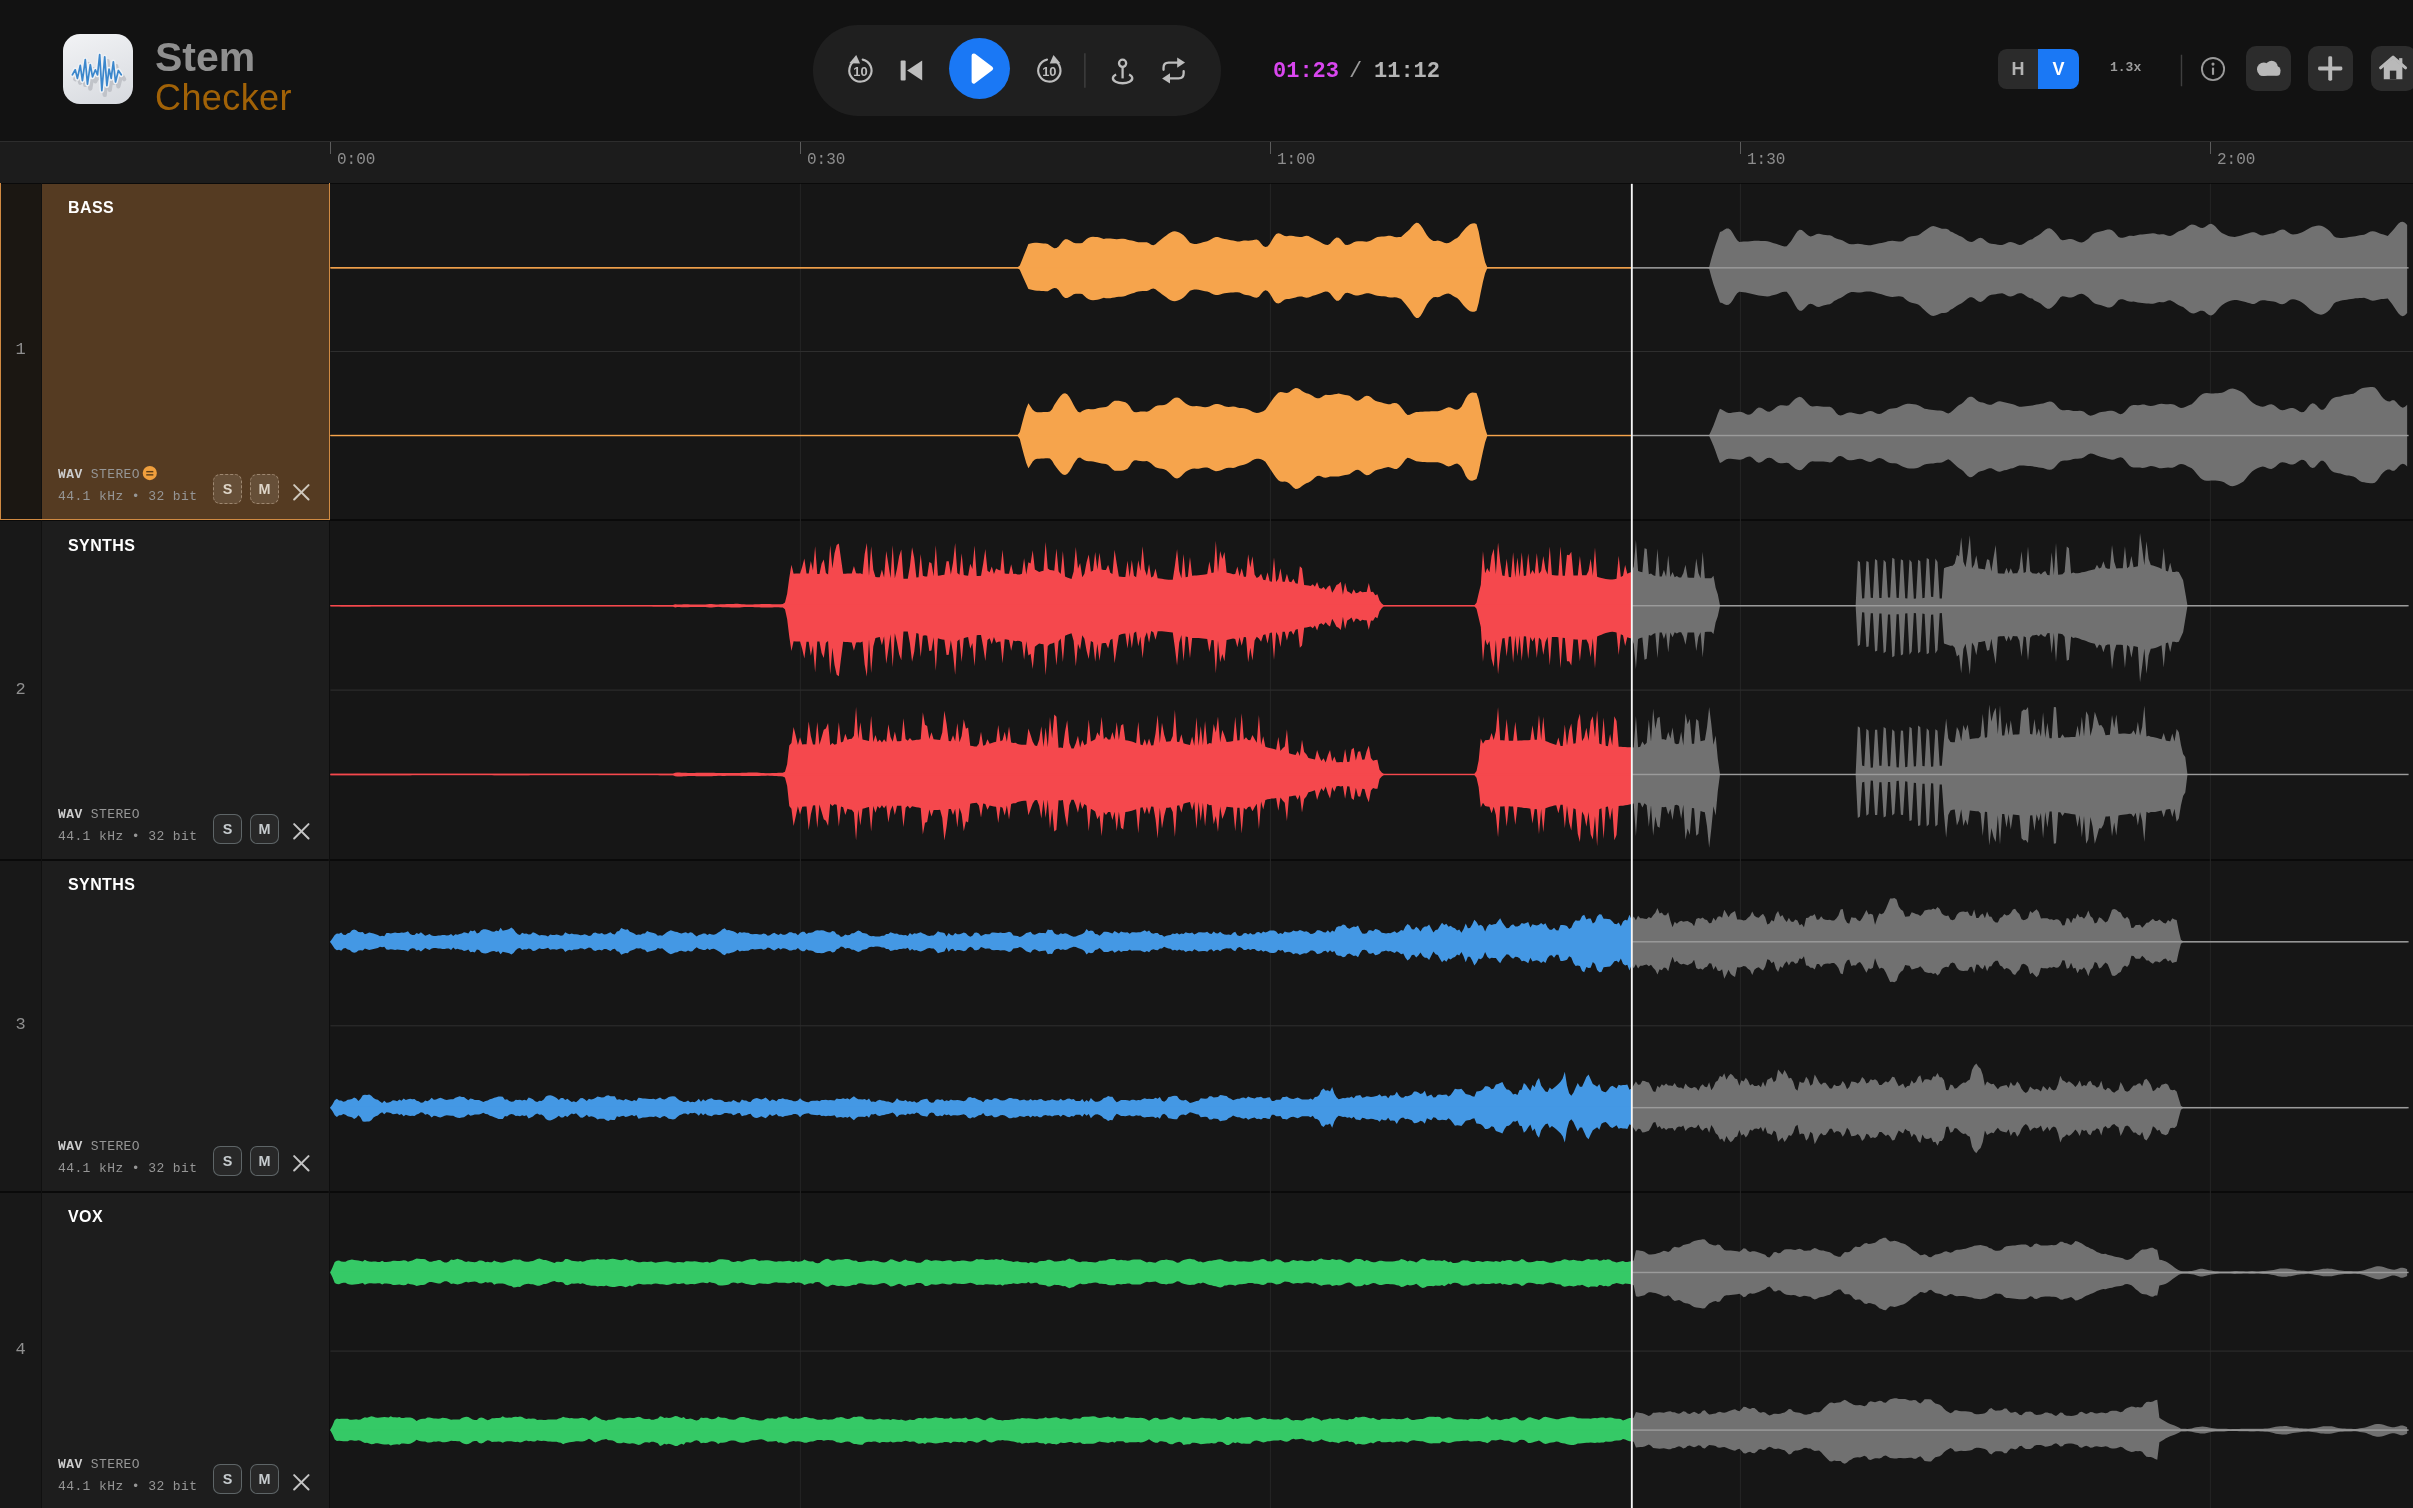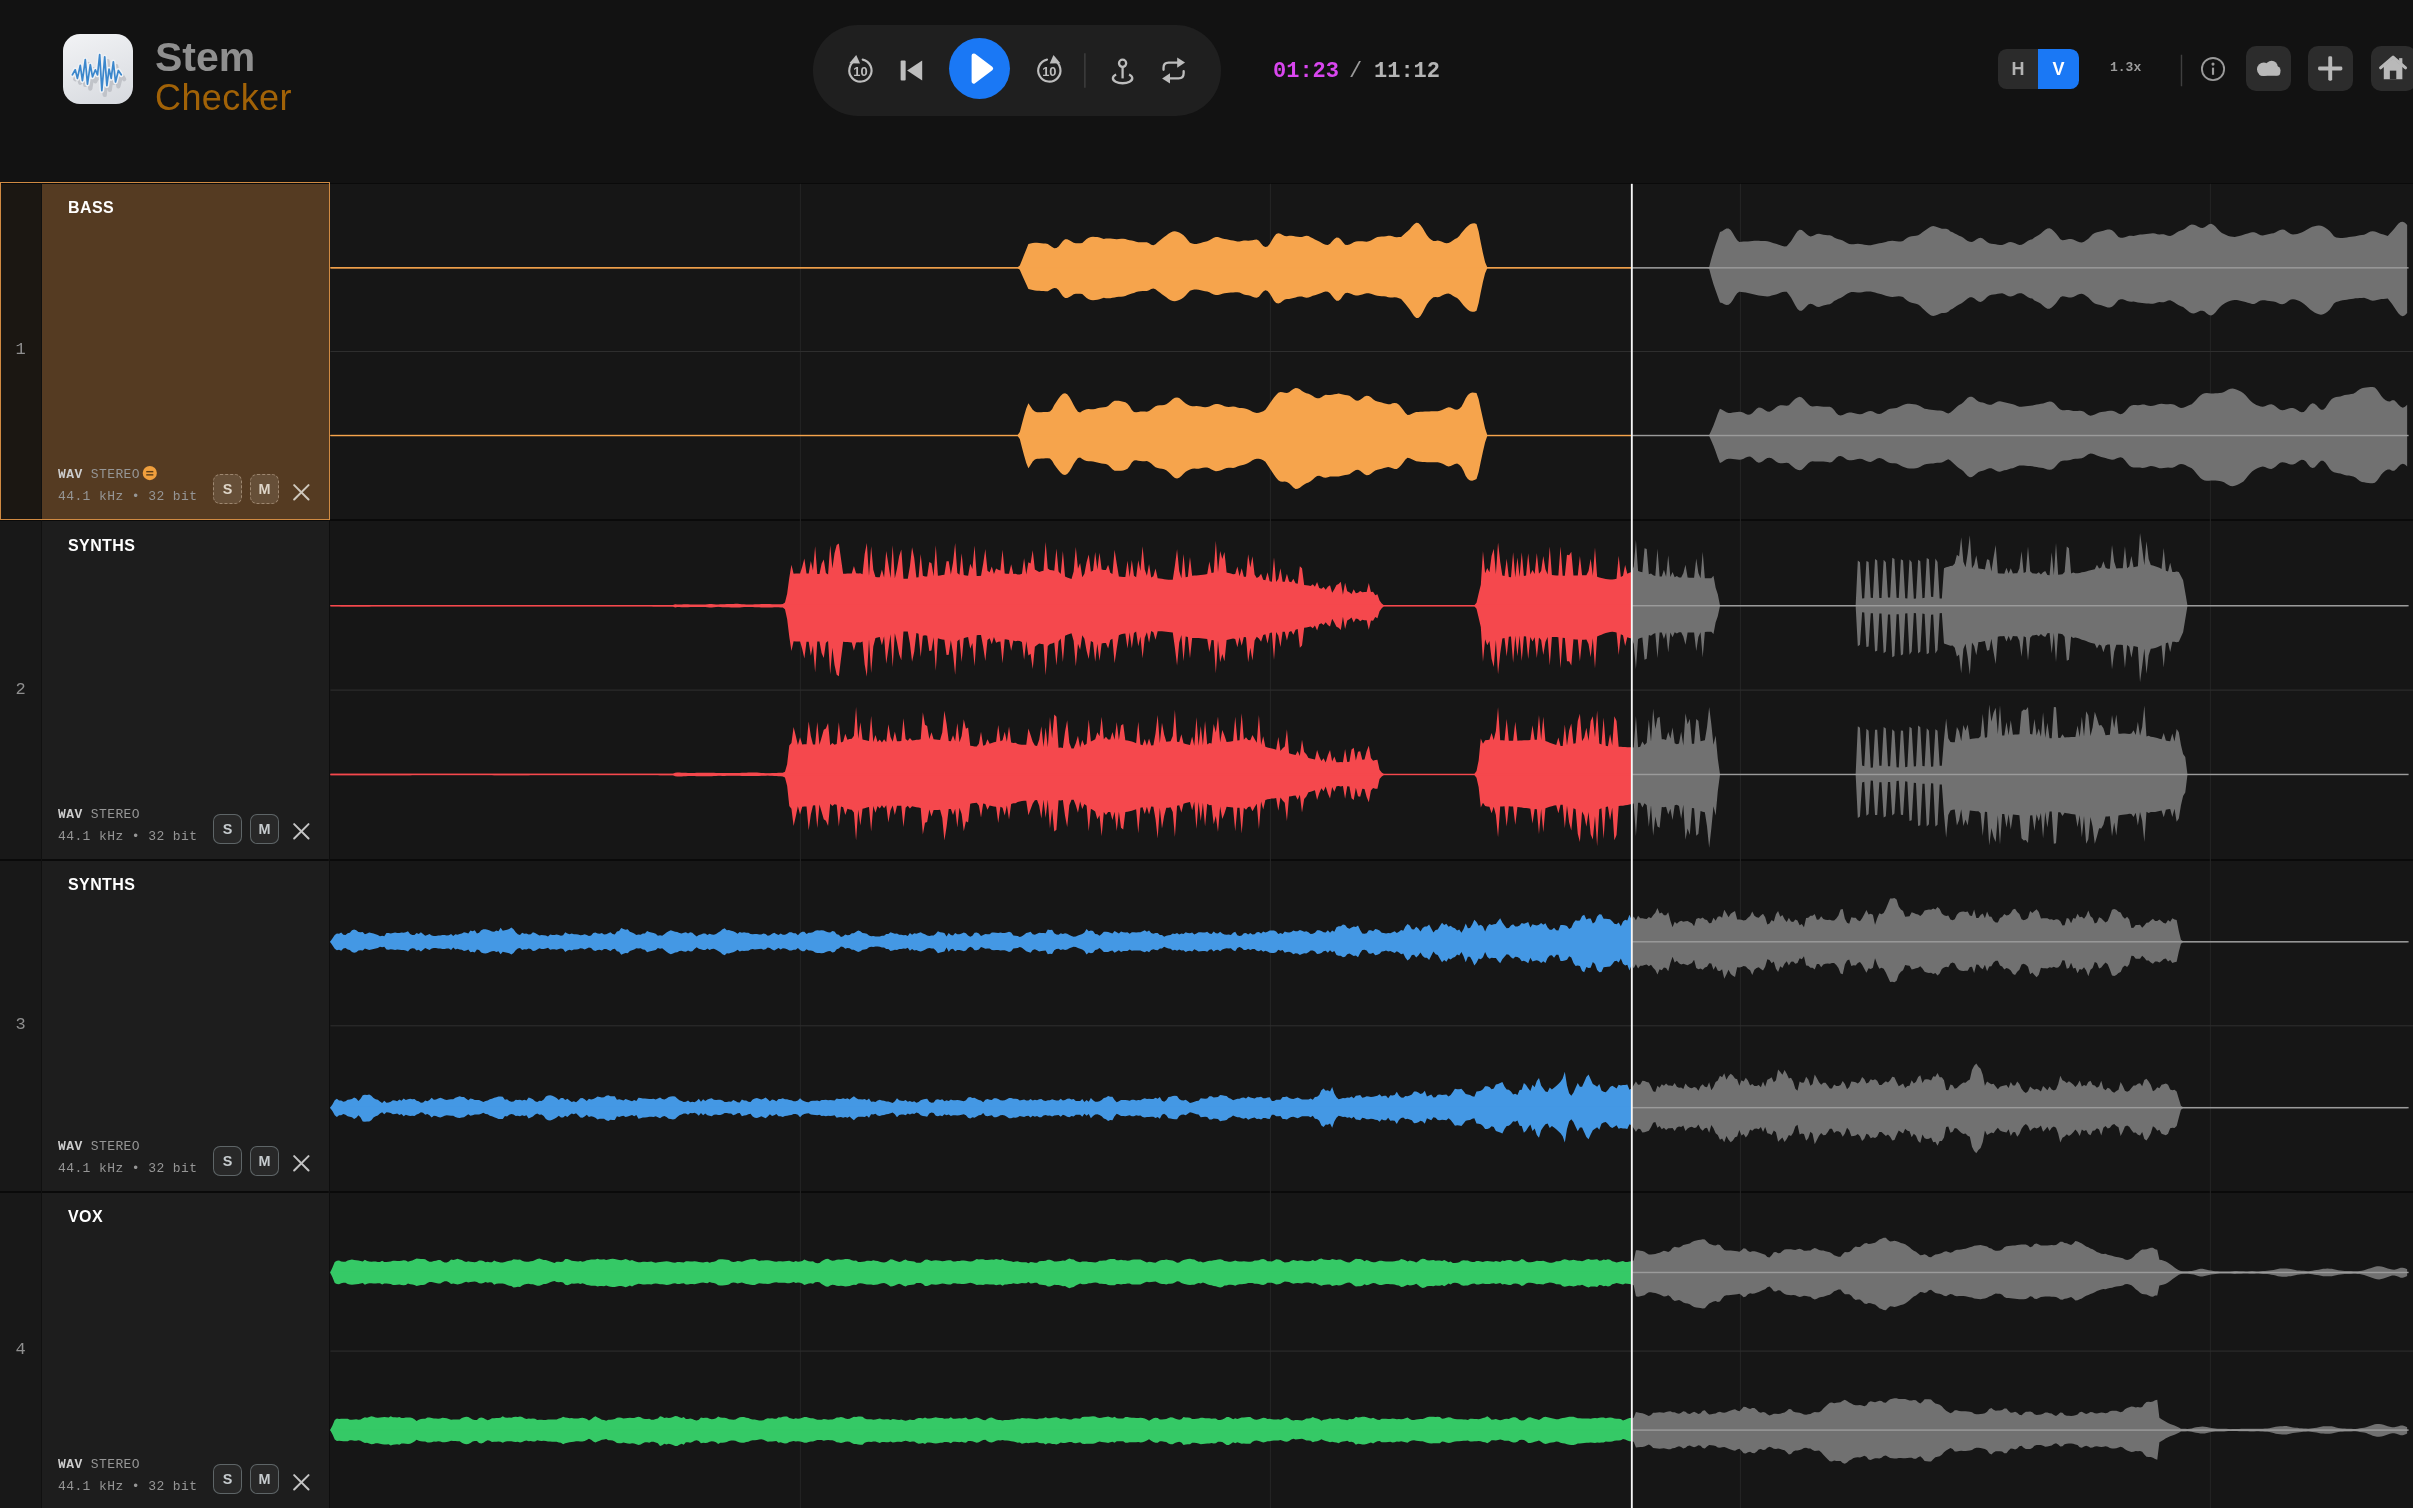--- a/index.html
+++ b/index.html
@@ -154,20 +154,32 @@
     <div class="panel" style="top:1193px;height:316px;background:#1d1d1d;"></div>
     <div class="tname" style="top:1208px;">VOX</div>
     <div class="meta1" style="top:1457px;"><b>WAV</b> STEREO</div>
     <div class="meta2" style="top:1479px;">44.1 kHz • 32 bit</div>
     <div class="smbtn" style="left:213px;top:1464px;">S</div>
     <div class="smbtn" style="left:250px;top:1464px;">M</div>
     <svg class="abs" style="left:292px;top:1473px;" width="18.7" height="18.7" viewBox="0 0 26 26">
       <line x1="3" y1="3" x2="23" y2="23" stroke="#c4c4c4" stroke-width="2.8" stroke-linecap="round"></line>
       <line x1="3" y1="23" x2="23" y2="3" stroke="#c4c4c4" stroke-width="2.8" stroke-linecap="round"></line>
     </svg>
+    <div id="ruler">
+      <div class="tick" style="left:330px;"></div>
+      <div class="tlabel" style="left:337px;">0:00</div>
+      <div class="tick" style="left:800px;"></div>
+      <div class="tlabel" style="left:807px;">0:30</div>
+      <div class="tick" style="left:1270px;"></div>
+      <div class="tlabel" style="left:1277px;">1:00</div>
+      <div class="tick" style="left:1740px;"></div>
+      <div class="tlabel" style="left:1747px;">1:30</div>
+      <div class="tick" style="left:2210px;"></div>
+      <div class="tlabel" style="left:2217px;">2:00</div>
+    </div>
     <div id="topbar">
       <div id="logoicon"></div>
       <svg class="abs" style="left:0;top:0;" width="144" height="141" viewBox="0 0 200 196">
         <path d="M60,110 L64,103 L67,115 L71,97 L74,118 L78,89 L81,123 L85,96 L88,113 L92,103 L95,110 L98,82 L101,132 L105,85 L108,125 L111,102 L114,115 L117,92 L120,120 L124,104 L128,110" fill="none" stroke="#b9bcc2" stroke-width="6" stroke-linejoin="round" stroke-linecap="round" opacity="0.8"></path>
         <path d="M56,104 L60,97 L63,109 L67,91 L70,112 L74,83 L77,117 L81,90 L84,107 L88,97 L91,104 L94,76 L97,126 L101,79 L104,119 L107,96 L110,109 L113,86 L116,114 L120,98 L124,104" fill="none" stroke="#eef1f5" stroke-width="6.5" stroke-linejoin="round" stroke-linecap="round"></path>
         <path d="M56,104 L60,97 L63,109 L67,91 L70,112 L74,83 L77,117 L81,90 L84,107 L88,97 L91,104 L94,76 L97,126 L101,79 L104,119 L107,96 L110,109 L113,86 L116,114 L120,98 L124,104" fill="none" stroke="#3b87cc" stroke-width="2.4" stroke-linejoin="round" stroke-linecap="round"></path>
       </svg>
       <div id="logotext1">Stem</div>
       <div id="logotext2">Checker</div>
       <div id="pill"></div>

